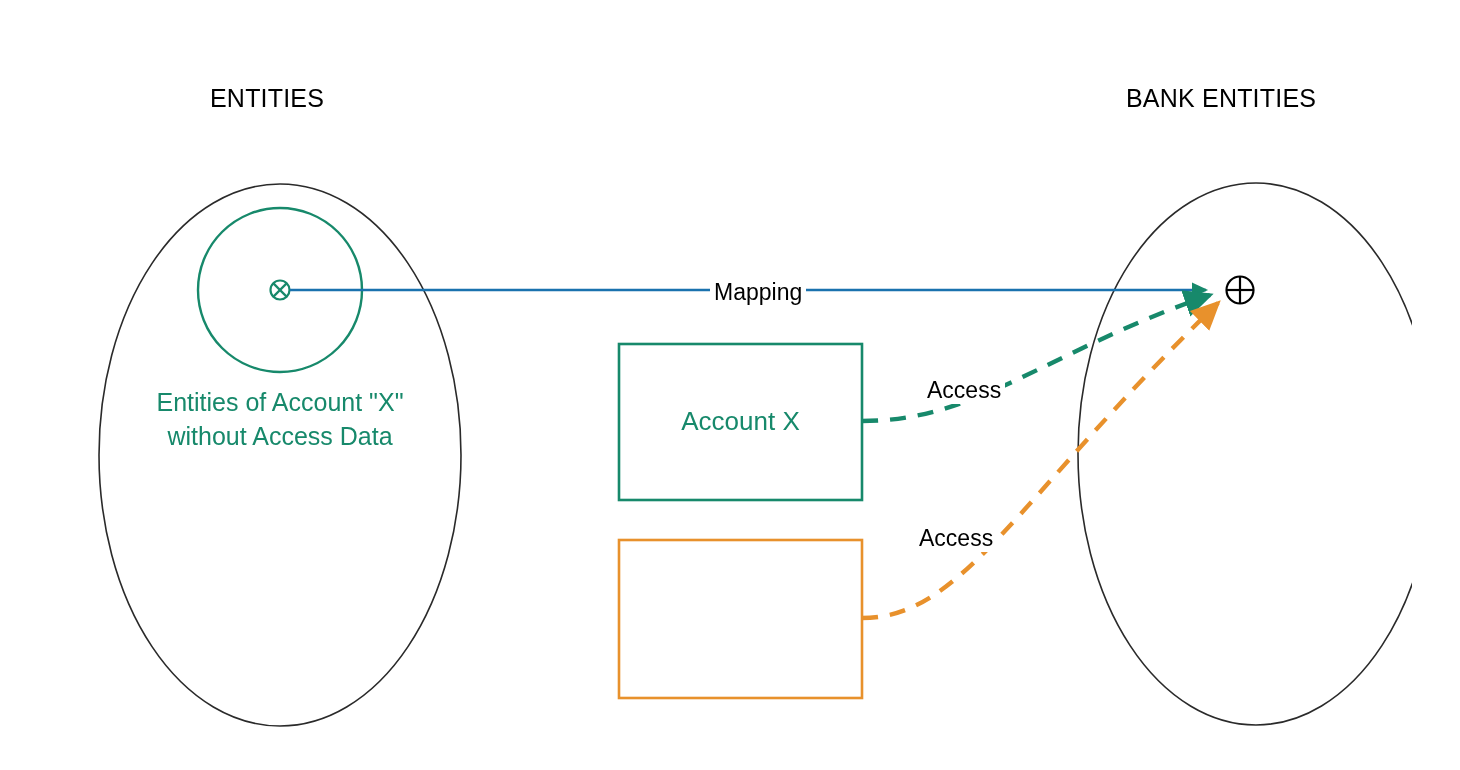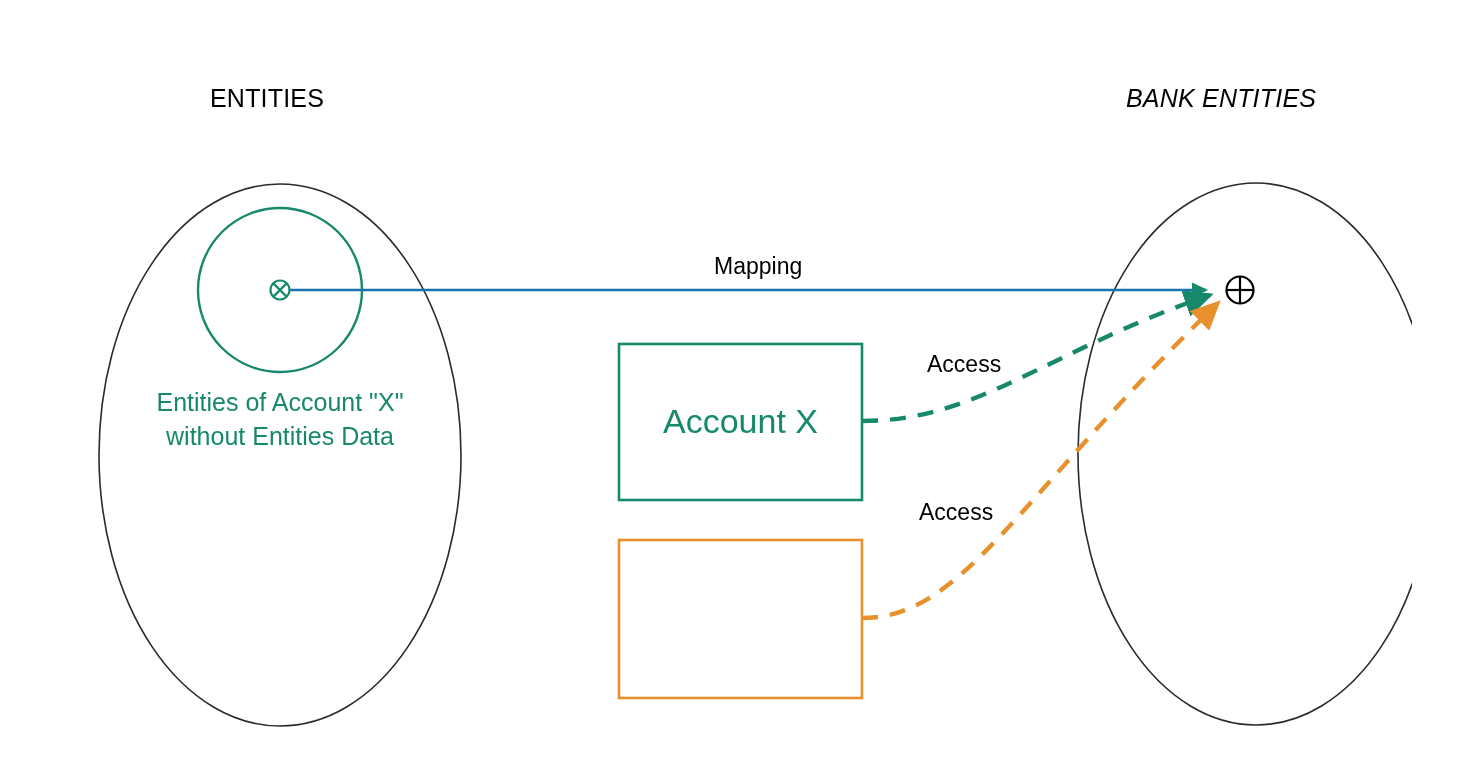--- a/index.html
+++ b/index.html
@@ -25,58 +25,59 @@
     height: 770px;
   }
   .hdr {
     position: absolute;
     font-size: 25px;
     color: #000000;
     letter-spacing: 0.2px;
     white-space: nowrap;
   }
   #hdr-left  { left: 210px; top: 84px; }
-  #hdr-right { left: 1126px; top: 84px; font-style: italic; }
+  #hdr-right { left: 1126px; top: 84px; }
 
   .ell-caption {
     position: absolute;
     left: 100px;
     top: 385px;
     width: 360px;
     text-align: center;
     font-size: 25px;
     line-height: 34px;
     color: #17896B;
     white-space: nowrap;
   }
   .ell-caption b { font-weight: normal; }
 
   .boxlabel {
     position: absolute;
     text-align: center;
-    font-size: 34px;
+    font-size: 26px;
     line-height: 33px;
     white-space: nowrap;
   }
   #label-account-x {
     left: 619px; top: 405px; width: 243px;
     color: #17896B;
   }
   #label-any-other {
     left: 619px; top: 581px; width: 243px;
     color: #E8912C;
   }
 
   .edgelabel {
     position: absolute;
     font-size: 23px;
     color: #000000;
     white-space: nowrap;
     background: #ffffff;
     padding: 0 4px;
+    margin-top: 26px;
   }
   #label-mapping { left: 710px; top: 253px; }
   #label-access-1 { left: 923px; top: 351px; }
   #label-access-2 { left: 915px; top: 499px; }
 </style>
 </head>
 <body>
 
 <div id="stage">
 
@@ -118,21 +119,21 @@
       <line x1="1240" y1="276.5" x2="1240" y2="303.5" stroke="#000000" stroke-width="2.2"></line>
     </g>
   </svg>
 
   <div class="hdr" id="hdr-left">ENTITIES</div>
 
   <div class="hdr" id="hdr-right">BANK ENTITIES</div>
 
   <div class="ell-caption">
     <div>Entities of Account "X"</div>
-    <div><b>without</b><span> Entities Data</span></div>
+    <div><b>without</b><span> Access Data</span></div>
   </div>
 
   <div class="boxlabel" id="label-account-x">Account X</div>
 
   <div class="boxlabel" id="label-any-other">
   </div>
 
   <div class="edgelabel" id="label-mapping">Mapping</div>
 
   <div class="edgelabel" id="label-access-1">Access</div>

